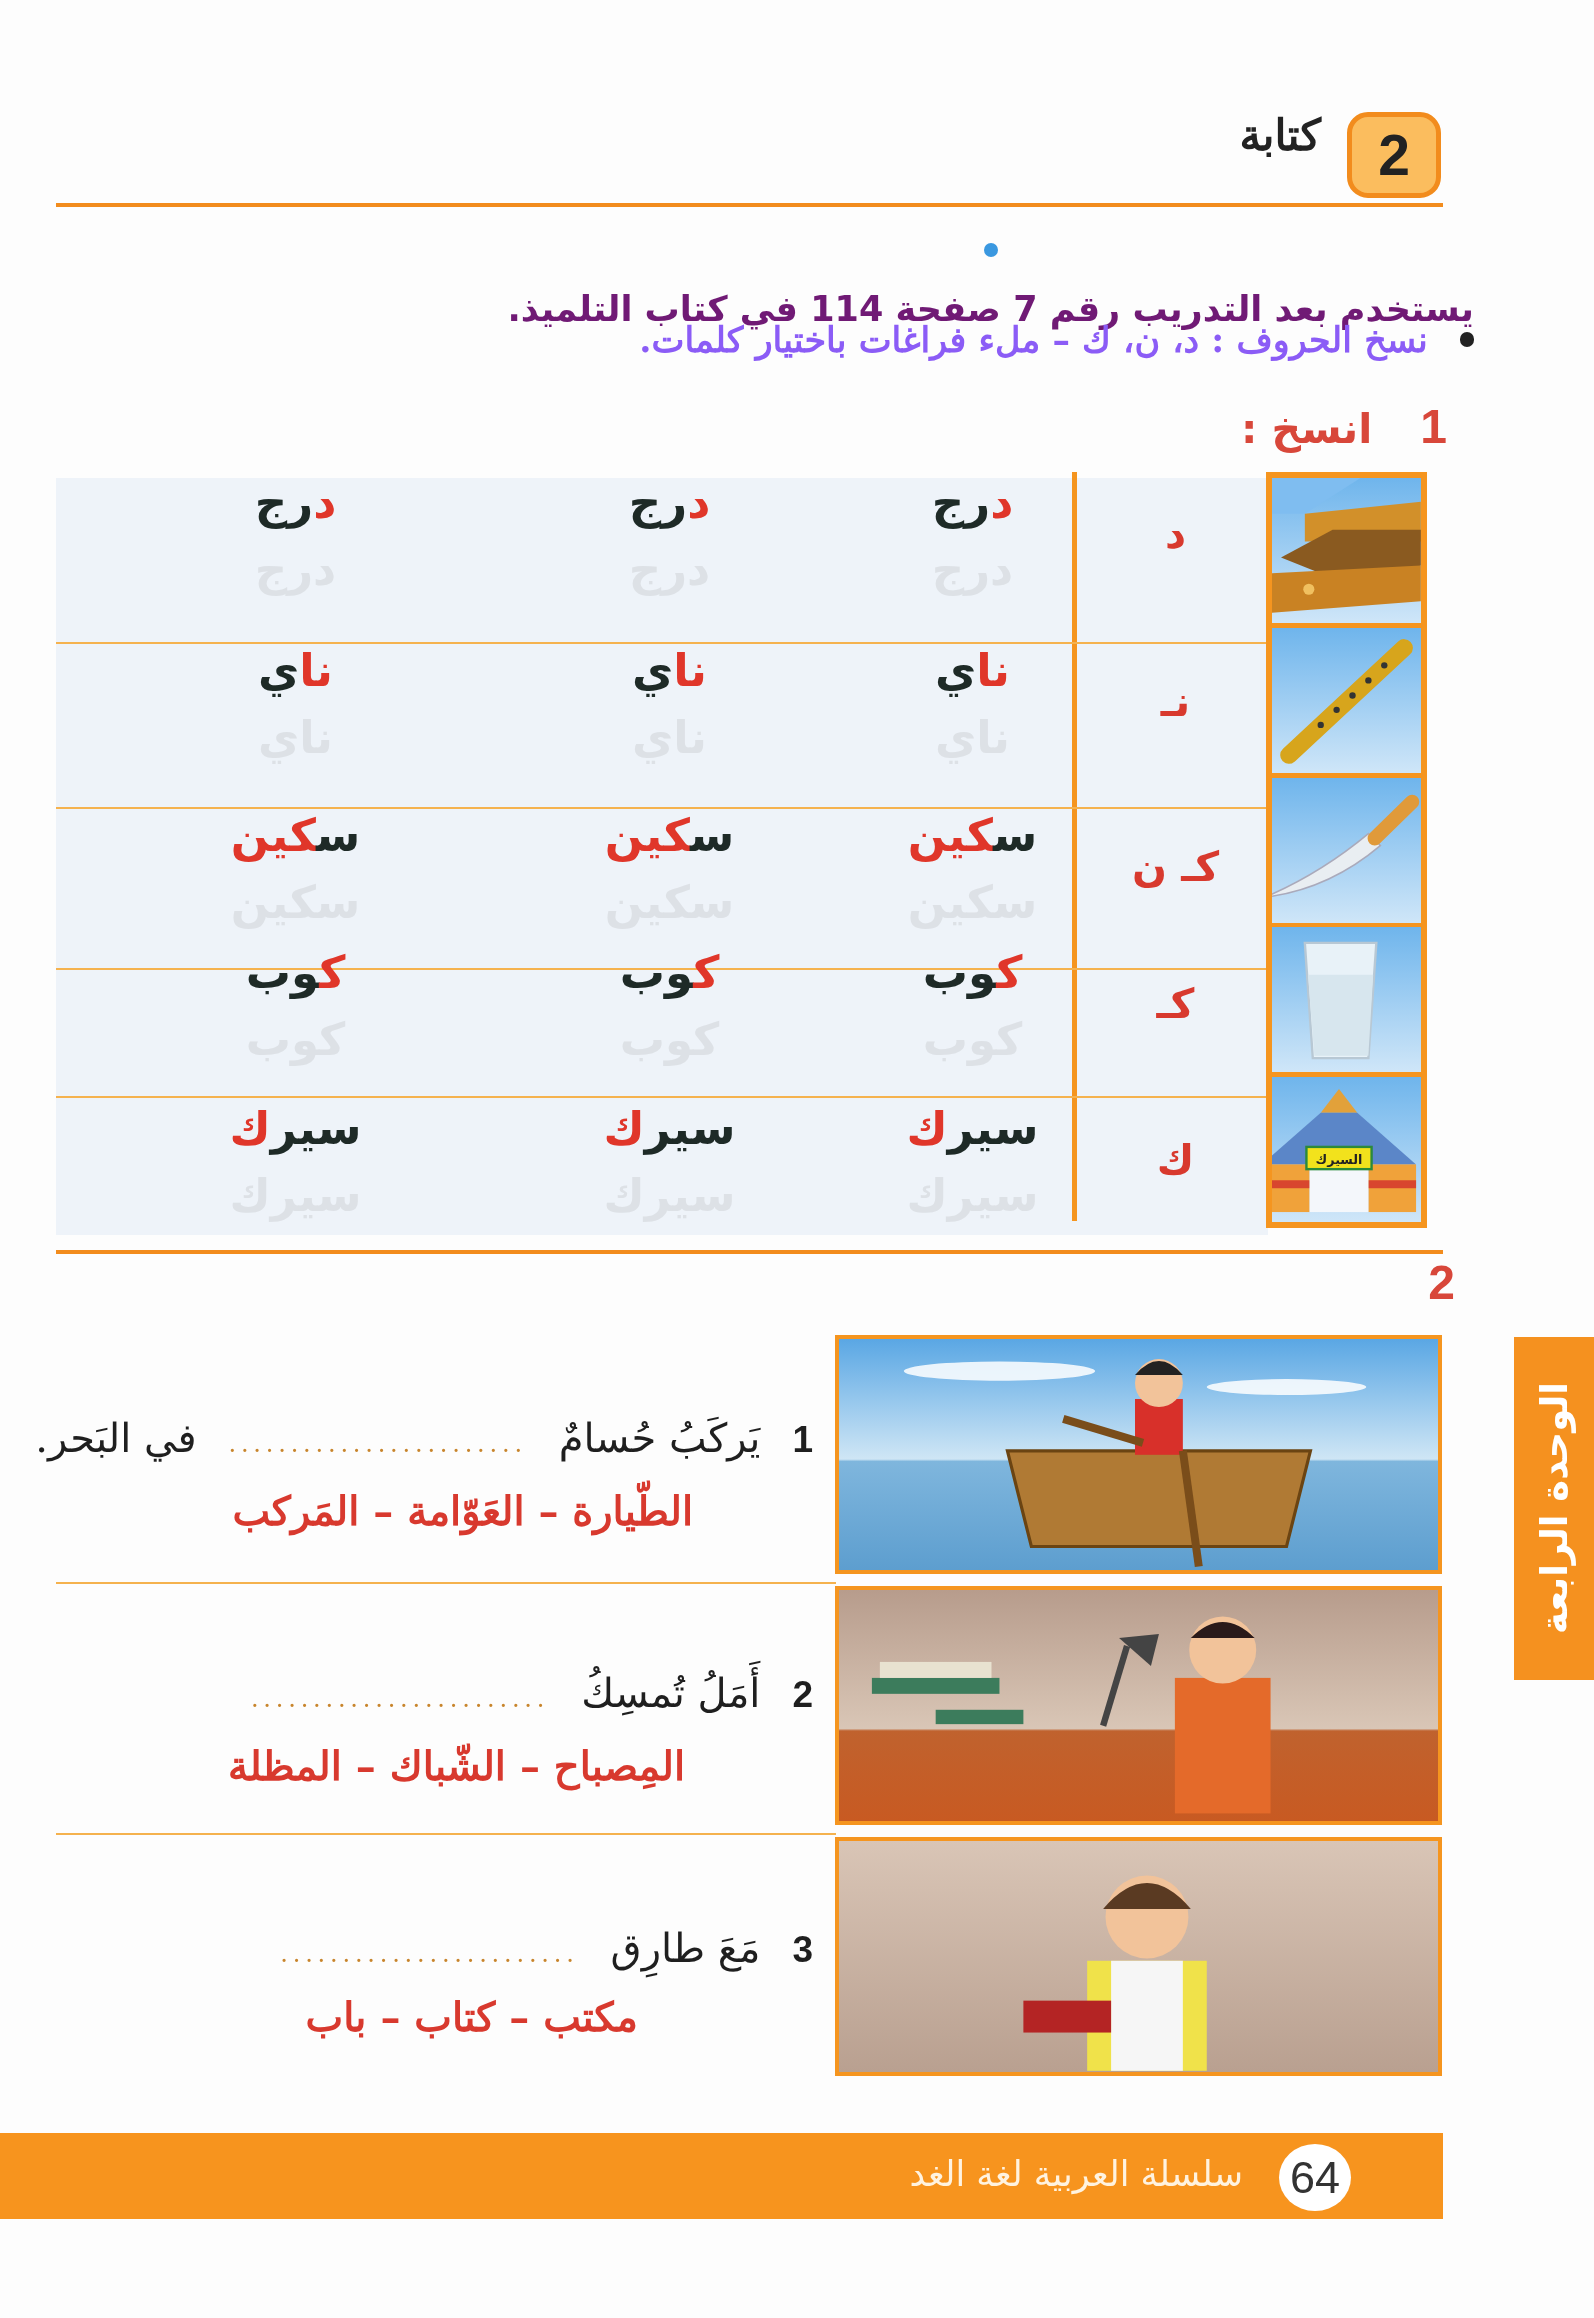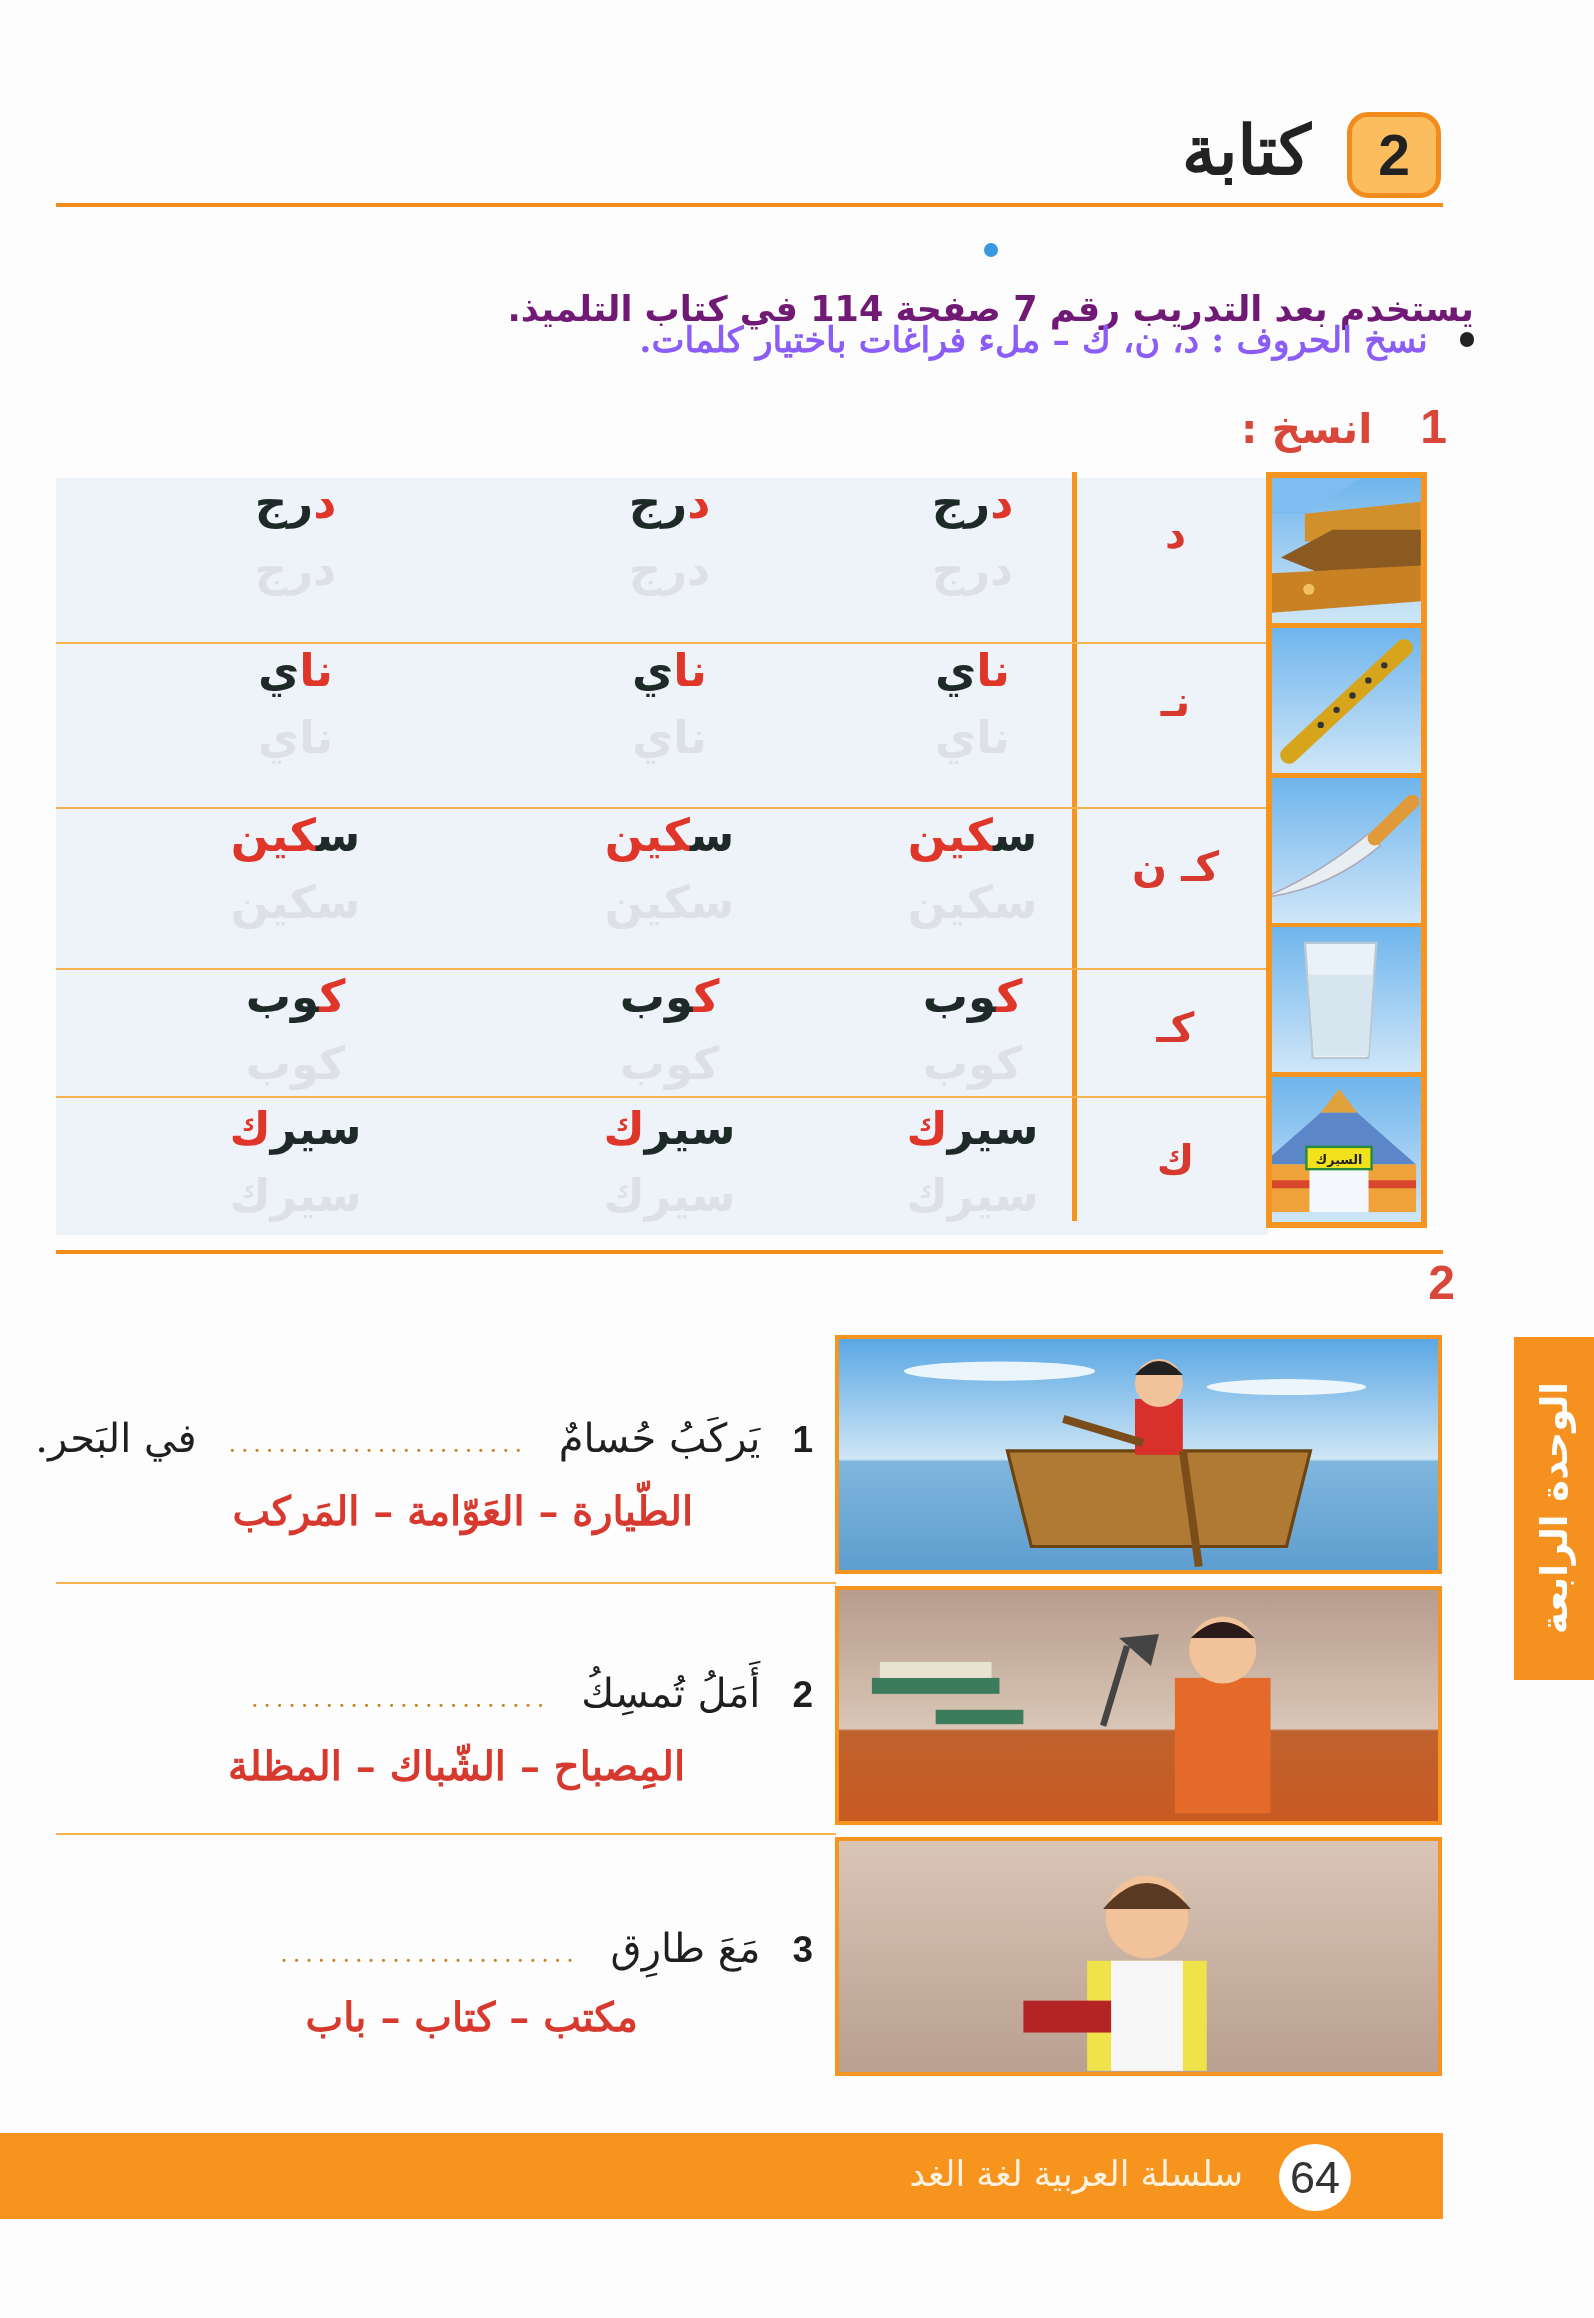--- a/index.html
+++ b/index.html
@@ -12,21 +12,21 @@
   .abs { position: absolute; }
   
   .sec-badge {
     left: 1347px; top: 112px; width: 94px; height: 86px;
     background: #fbbd5e; border: 5.6px solid #f28c1d; border-radius: 21px;
     box-sizing: border-box; display: flex; align-items: center; justify-content: center;
     font-family: "Liberation Sans", sans-serif; font-weight: bold; font-size: 57px; color: #222;
     direction: ltr;
   }
   .sec-title {
-    right: 283px; top: 110px; font-size: 68px; font-weight: bold; color: #222;
+    right: 273px; top: 110px; font-size: 43px; font-weight: bold; color: #222;
     font-family: "DejaVu Serif", serif;
   }
   .header-rule { left: 56px; top: 203px; width: 1387px; height: 4px; background: #f28c1d; }
 
   .bullet-line {
     right: 120px; font-size: 35px; font-weight: bold; white-space: nowrap;
     display: flex; align-items: center; gap: 32px;
   }
   .bullet-line .dot { width: 14.3px; height: 14.3px; border-radius: 50%; display: inline-block; }
   .bl1 { top: 243px; color: #701a75; flex-direction: column; }
@@ -223,21 +223,21 @@
     <div class="word-main"><span>س</span><span class="hl">كين</span></div>
     <div class="word-ghost">سكين</div>
   </div>
   <div class="word-cell wc3">
     <div class="word-main"><span>س</span><span class="hl">كين</span></div>
     <div class="word-ghost">سكين</div>
   </div>
 </div>
 <div class="abs hrule" style="top:968px;"></div>
 
-<div class="abs row" style="top:972px;">
+<div class="abs row" style="top:948px;">
   <div class="letter-cell">كـ</div>
   <div class="word-cell wc1">
     <div class="word-main"><span class="hl">ك</span><span>وب</span></div>
     <div class="word-ghost">كوب</div>
   </div>
   <div class="word-cell wc2">
     <div class="word-main"><span class="hl">ك</span><span>وب</span></div>
     <div class="word-ghost">كوب</div>
   </div>
   <div class="word-cell wc3">

